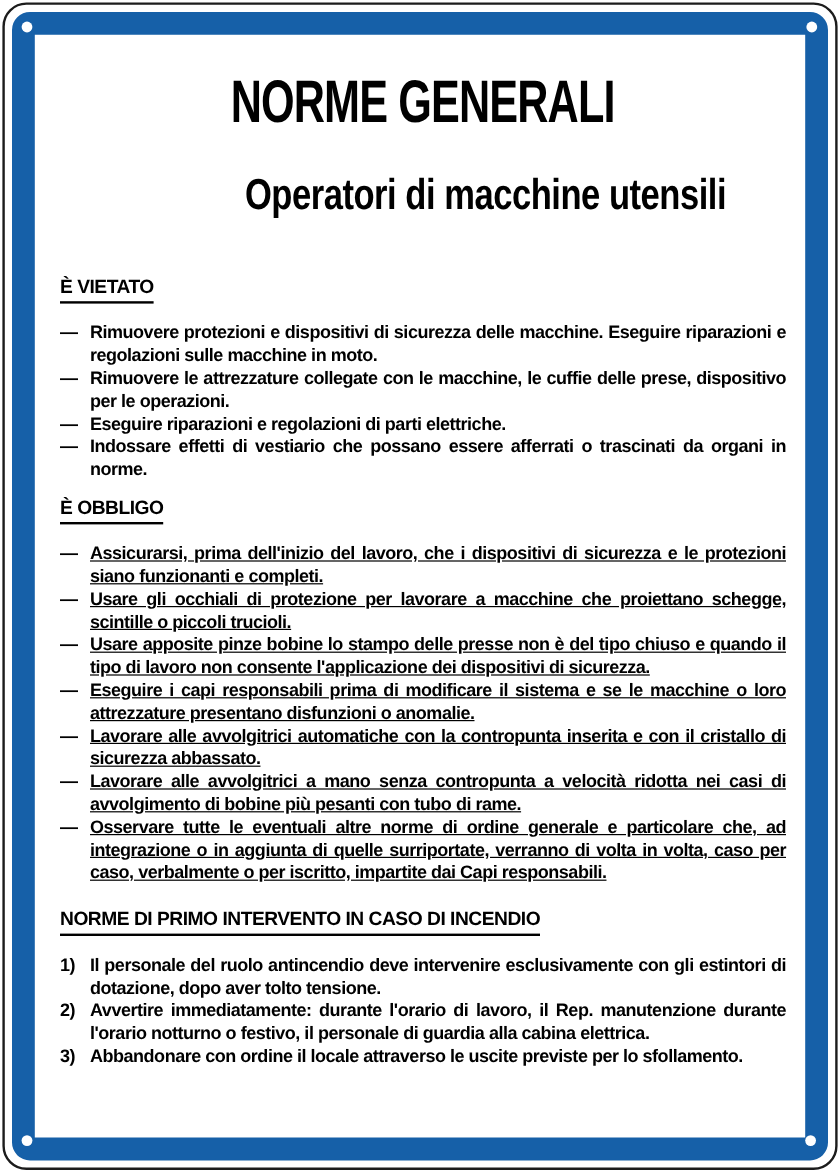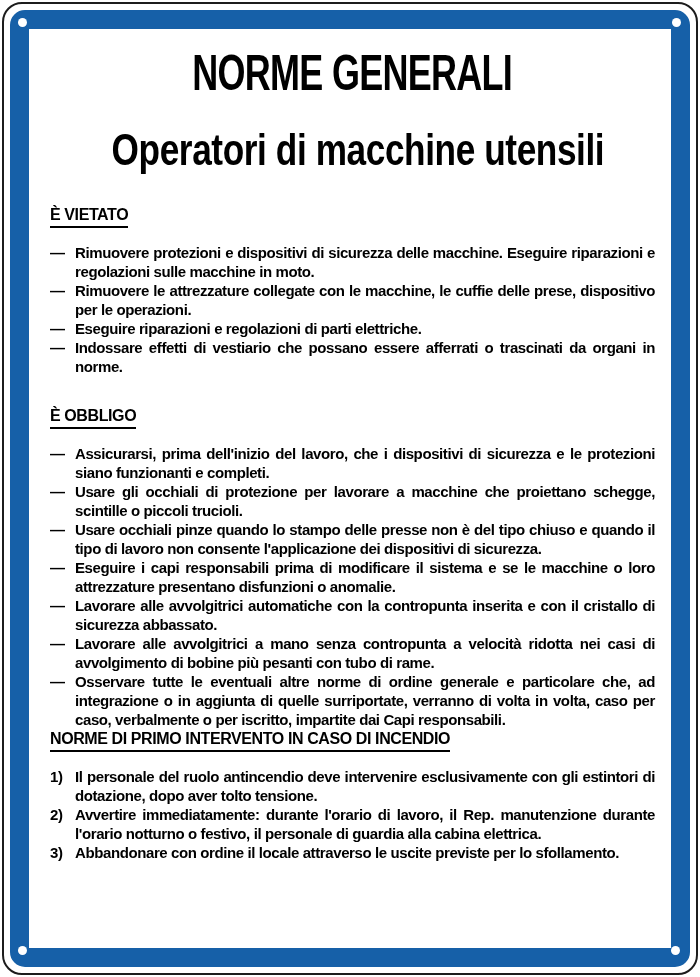--- a/index.html
+++ b/index.html
@@ -42,57 +42,57 @@
     background: #ffffff;
   }
   .hole.tl { left: 18px; top: 18px; }
   .hole.tr { right: 19px; top: 18px; }
   .hole.bl { left: 18px; bottom: 22px; }
   .hole.br { right: 20px; bottom: 22px; }
 
   .content {
     position: absolute;
     inset: 29px;
-    padding: 4px 16px 0 21px;
+    padding: 16px 16px 0 21px;
     overflow: hidden;
   }
 
   .title-block { margin-top: 8px; }
   .title-line {
     text-align: center;
     font-size: 50px;
     line-height: 64px;
     font-weight: bold;
     white-space: nowrap;
   }
   .cond {
     display: inline-block;
     transform: scaleX(0.72);
     transform-origin: center;
     letter-spacing: -1px;
   }
   .subtitle {
     margin-top: 24px;
     text-align: right;
-    font-size: 44px;
+    font-size: 36px;
     line-height: 42px;
     font-weight: bold;
     white-space: nowrap;
   }
   .cond-sub {
     display: inline-block;
     transform: scaleX(0.80);
     transform-origin: center;
     letter-spacing: -0.5px;
   }
 
   .section { margin: 0; }
-  .section:nth-child(1) { margin-top: 34px; }
-  .section:nth-child(2) { margin-top: 30px; }
-  .section:nth-child(3) { }
+  .section:nth-child(1) { margin-top: 47px; }
+  .section:nth-child(2) { margin-top: 13px; text-decoration: underline; }
+  .section:nth-child(3) { margin-top: 20px; }
 
   .section-heading {
     font-size: 16px;
     line-height: 20px;
     font-weight: bold;
     letter-spacing: -0.4px;
   }
   .section-heading .underline {
     display: inline-block;
     padding-bottom: 1px;
@@ -172,21 +172,21 @@
             <li class="rule-item">
               <span class="marker">—</span>
               <span class="item-text">Assicurarsi, prima dell'inizio del lavoro, che i dispositivi di sicurezza e le protezioni siano funzionanti e completi.</span>
             </li>
             <li class="rule-item">
               <span class="marker">—</span>
               <span class="item-text">Usare gli occhiali di protezione per lavorare a macchine che proiettano schegge, scintille o piccoli trucioli.</span>
             </li>
             <li class="rule-item">
               <span class="marker">—</span>
-              <span class="item-text">Usare occhiali pinze quando lo stampo delle presse non è del tipo chiuso e quando il tipo di lavoro non consente l'applicazione dei dispositivi di sicurezza.</span>
+              <span class="item-text">Usare apposite pinze bobine lo stampo delle presse non è del tipo chiuso e quando il tipo di lavoro non consente l'applicazione dei dispositivi di sicurezza.</span>
             </li>
             <li class="rule-item">
               <span class="marker">—</span>
               <span class="item-text">Eseguire i capi responsabili prima di modificare il sistema e se le macchine o loro attrezzature presentano disfunzioni o anomalie.</span>
             </li>
             <li class="rule-item">
               <span class="marker">—</span>
               <span class="item-text">Lavorare alle avvolgitrici automatiche con la contropunta inserita e con il cristallo di sicurezza abbassato.</span>
             </li>
             <li class="rule-item">

